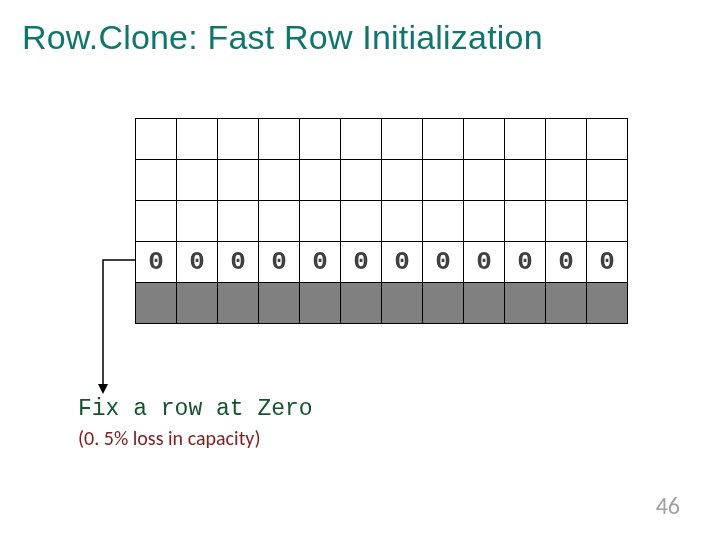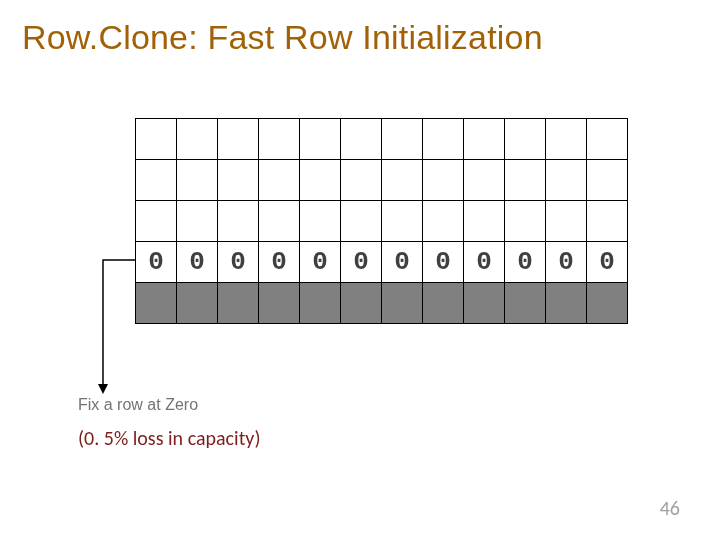--- a/index.html
+++ b/index.html
@@ -11,21 +11,21 @@
     font-family: Arial, Helvetica, sans-serif;
     position: relative;
     overflow: hidden;
   }
   .title {
     position: absolute;
     top: 18px;
     left: 22px;
     font-size: 34px;
     font-weight: 400;
-    color: #a16207;
+    color: #0f766e;
     letter-spacing: 0.2px;
   }
   .grid {
     position: absolute;
     top: 118px;
     left: 135px;
     border-collapse: collapse;
   }
   .grid td {
     width: 40px;
@@ -50,37 +50,37 @@
     top: 258px;
     left: 95px;
     width: 44px;
     height: 140px;
     pointer-events: none;
   }
   .caption1 {
     position: absolute;
     top: 396px;
     left: 78px;
-    font-size: 16px;
-    font-family: Liberation Sans, sans-serif;
-    color: #737373;
+    font-size: 23px;
+    font-family: Liberation Mono, monospace;
+    color: #14532d;
   }
   .caption2 {
     position: absolute;
     top: 426px;
     left: 78px;
     font-size: 20px;
     font-family: Calibri, Arial, sans-serif;
     color: #7f1d1d;
   }
   .pagenum {
     position: absolute;
     bottom: 20px;
     right: 40px;
-    font-size: 20px;
+    font-size: 24px;
     color: #a1a1a1;
     font-family: Calibri, Arial, sans-serif;
   }
 </style>
 </head>
 <body>
 
 <div class="title">Row.Clone: Fast Row Initialization</div>
 
 <table class="grid">

